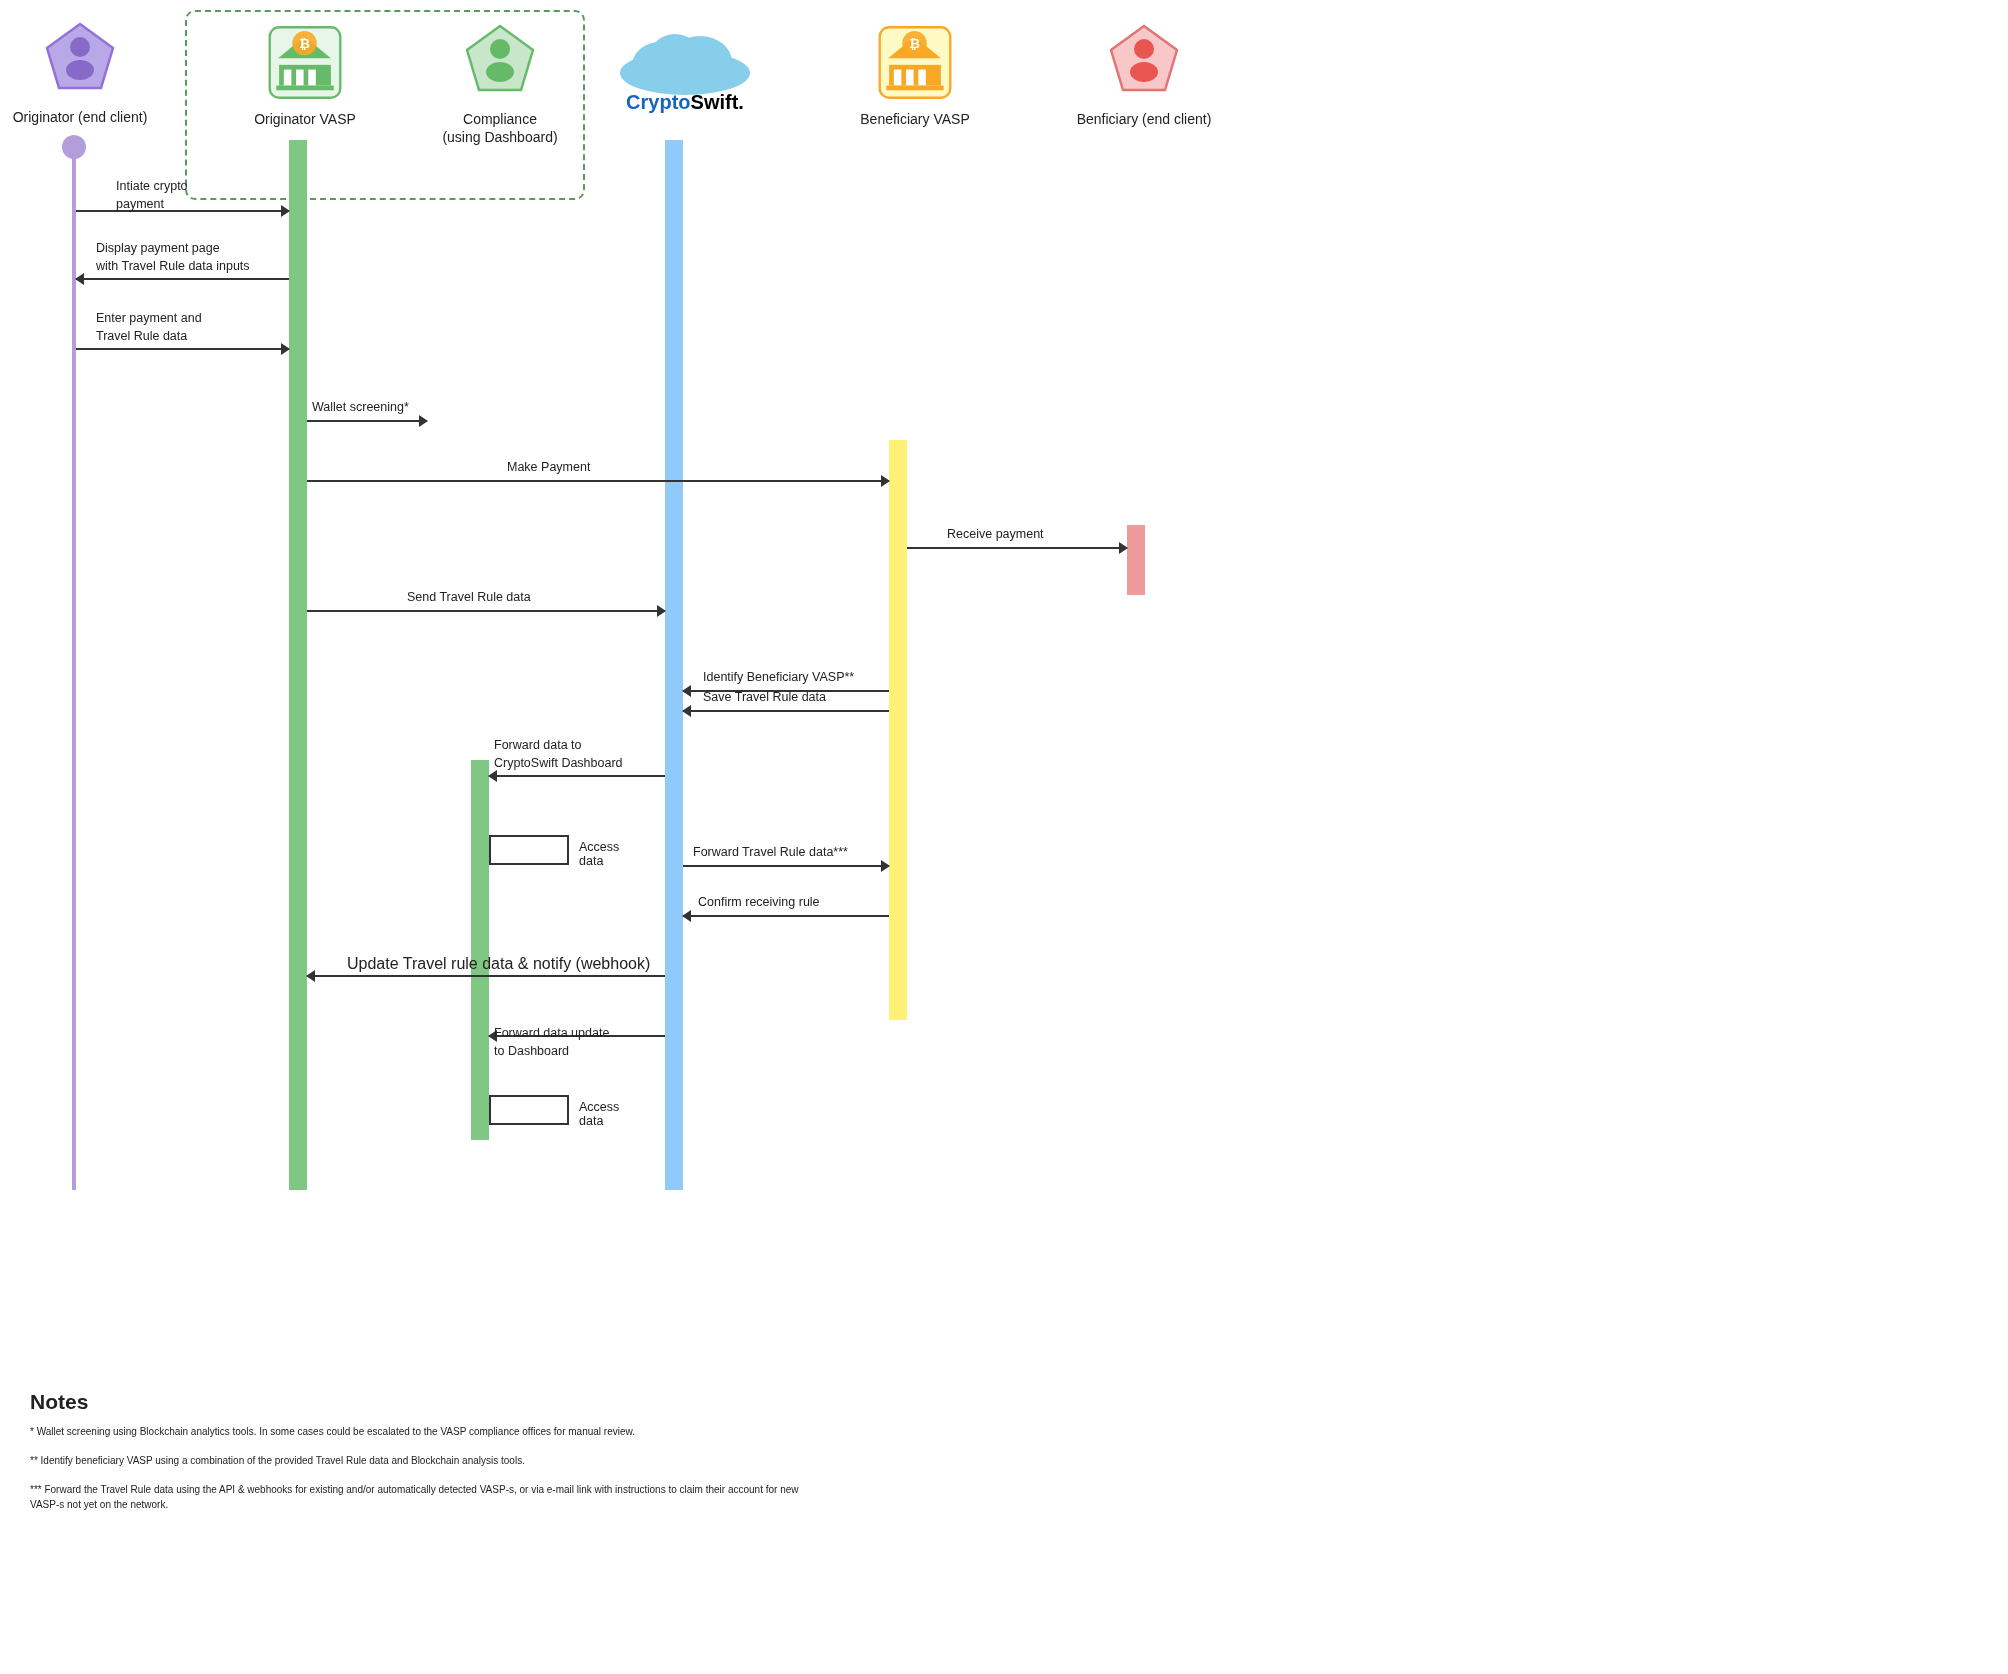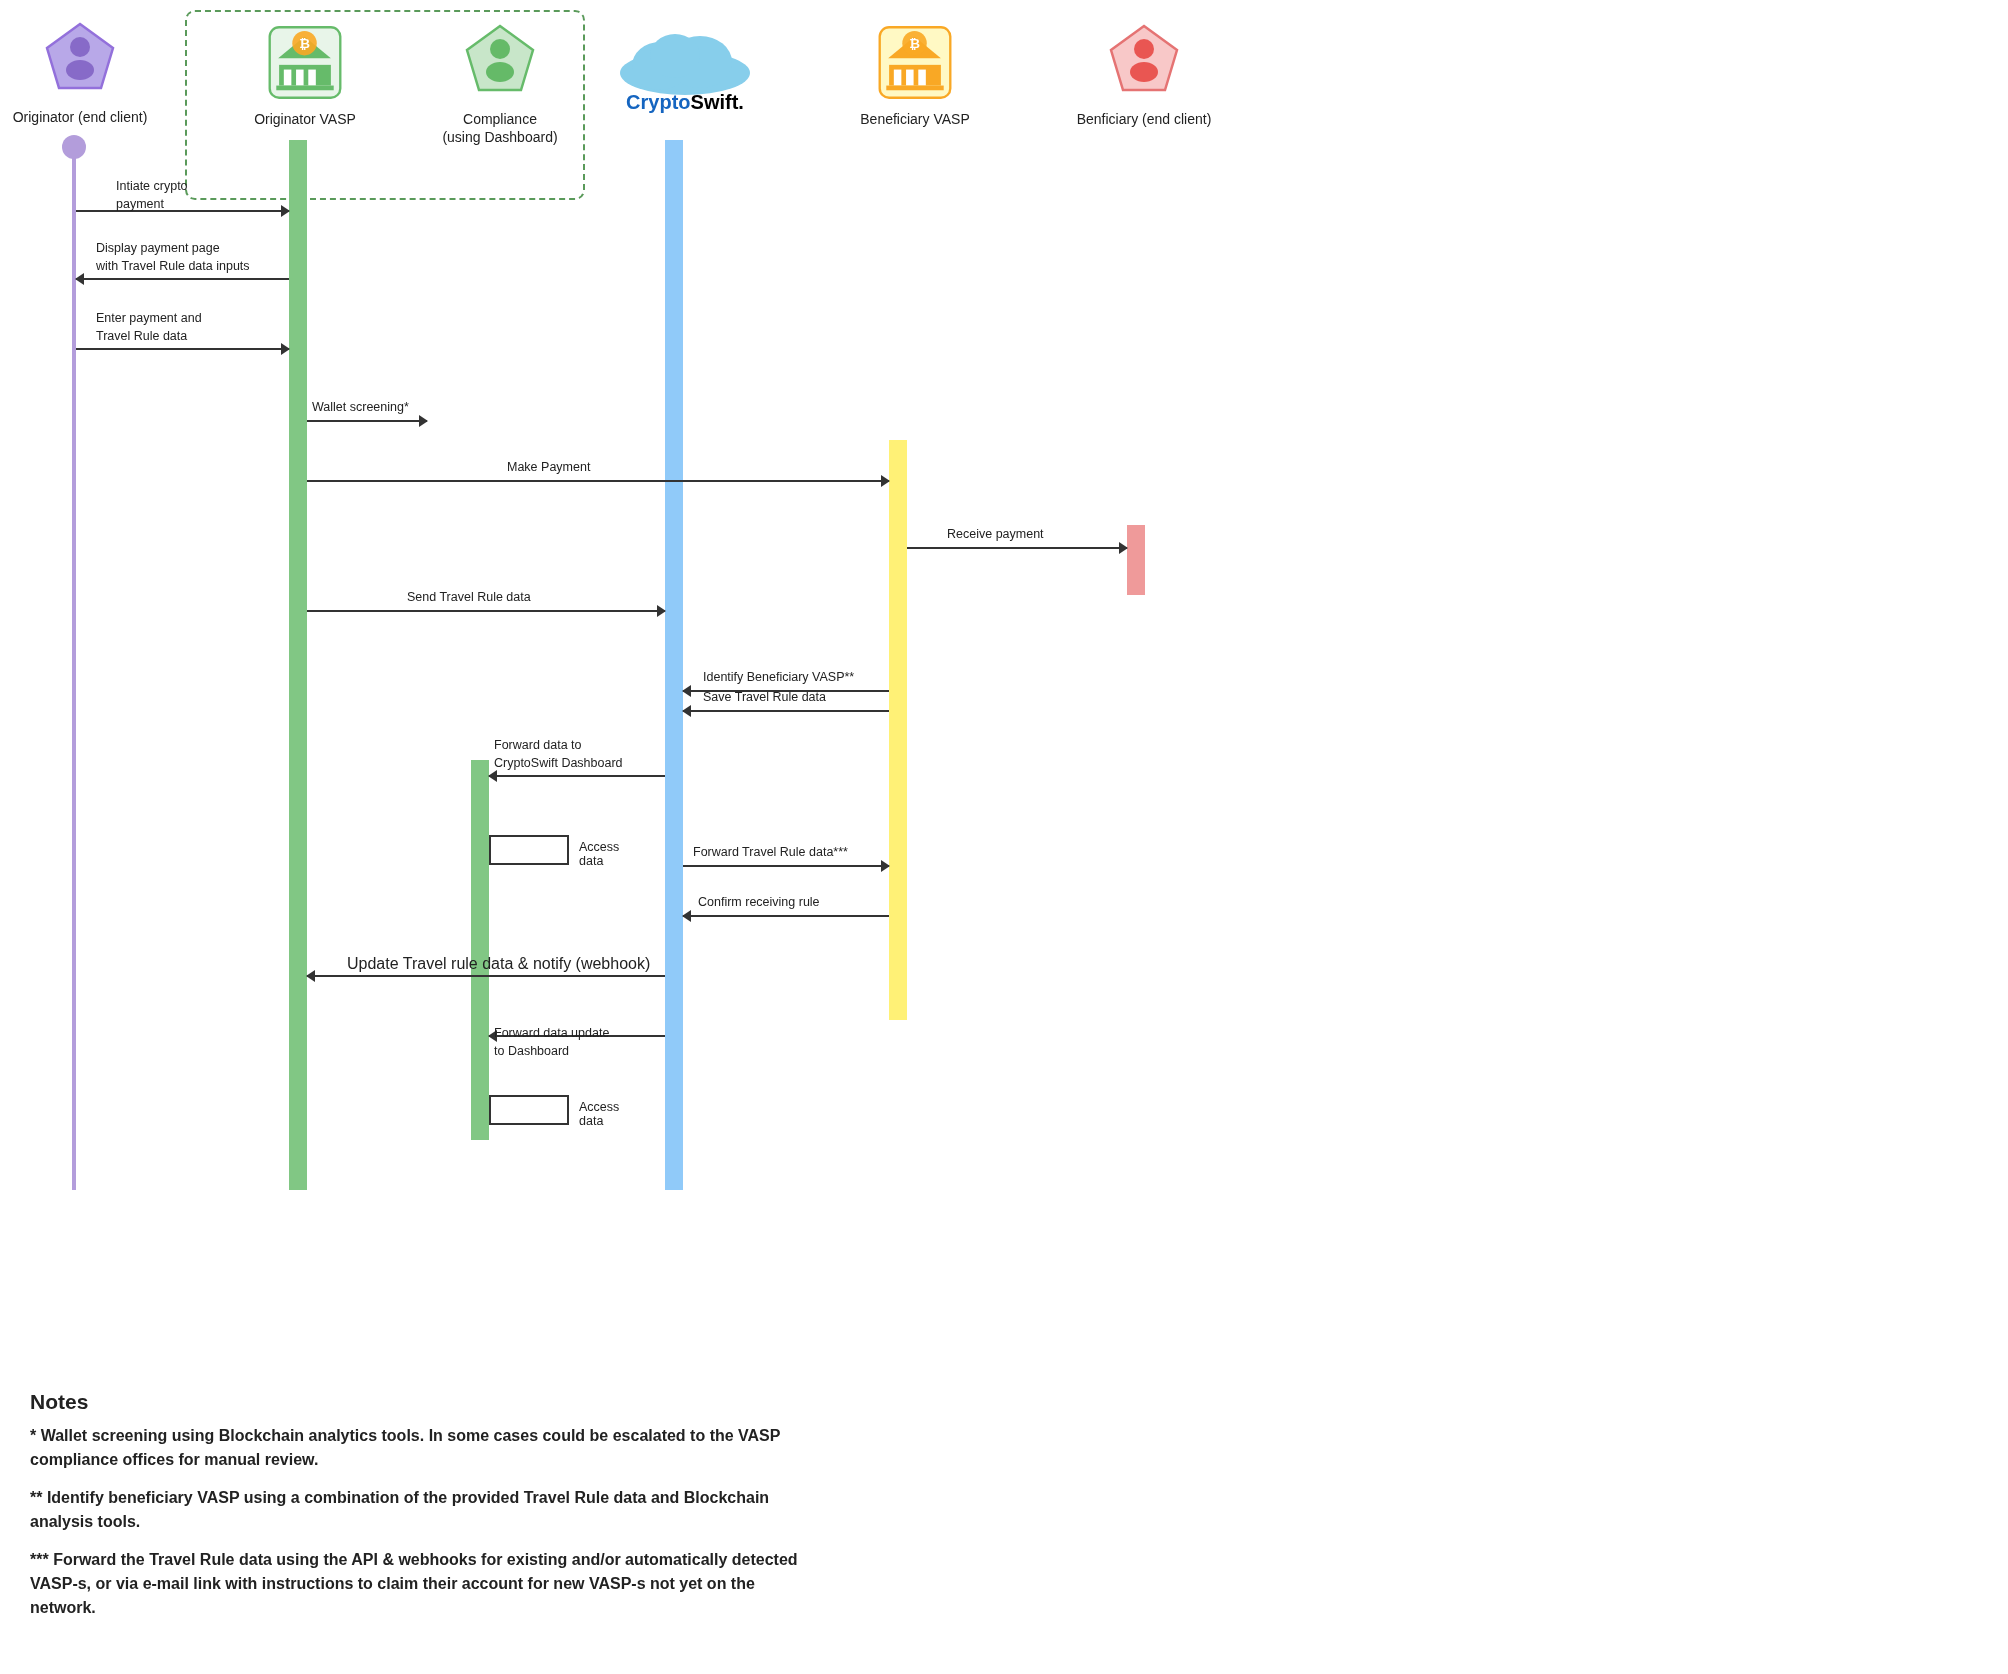--- a/index.html
+++ b/index.html
@@ -66,23 +66,22 @@
     }
 
     .notes-title {
       font-weight: bold;
       font-size: 21px;
       margin-bottom: 10px;
     }
 
     .note-item {
       margin-bottom: 14px;
-      font-size: 16px;
+      font-size: 10px;
       line-height: 1.5;
-      font-weight: bold;
     }
   </style>
 </head>
 <body>
 
 <div class="diagram-container">
 
   <div class="dashed-group"></div>
 
   <div class="actor" style="left: 10px;">

